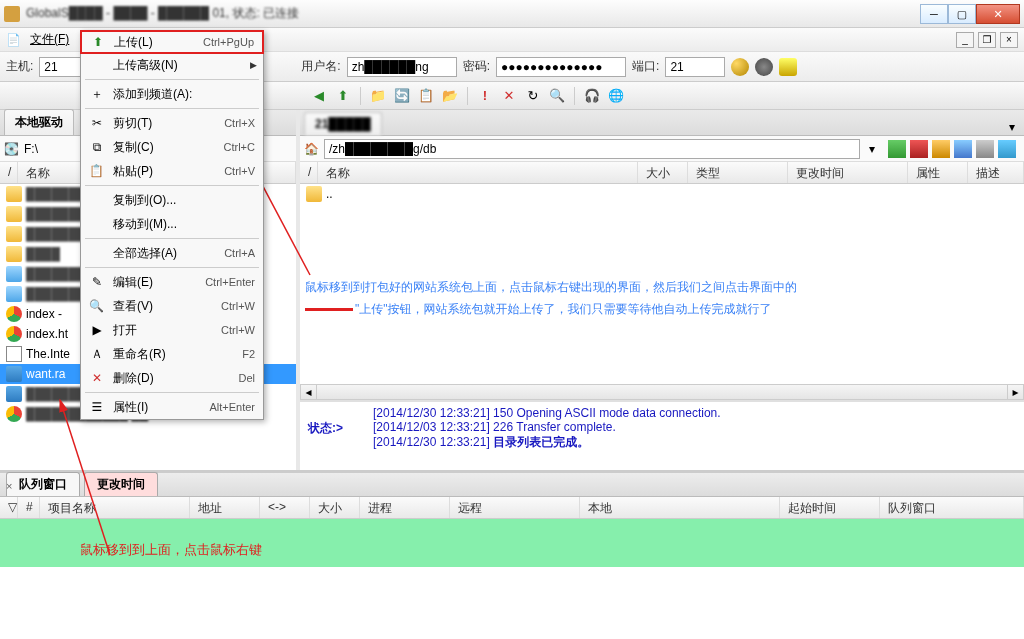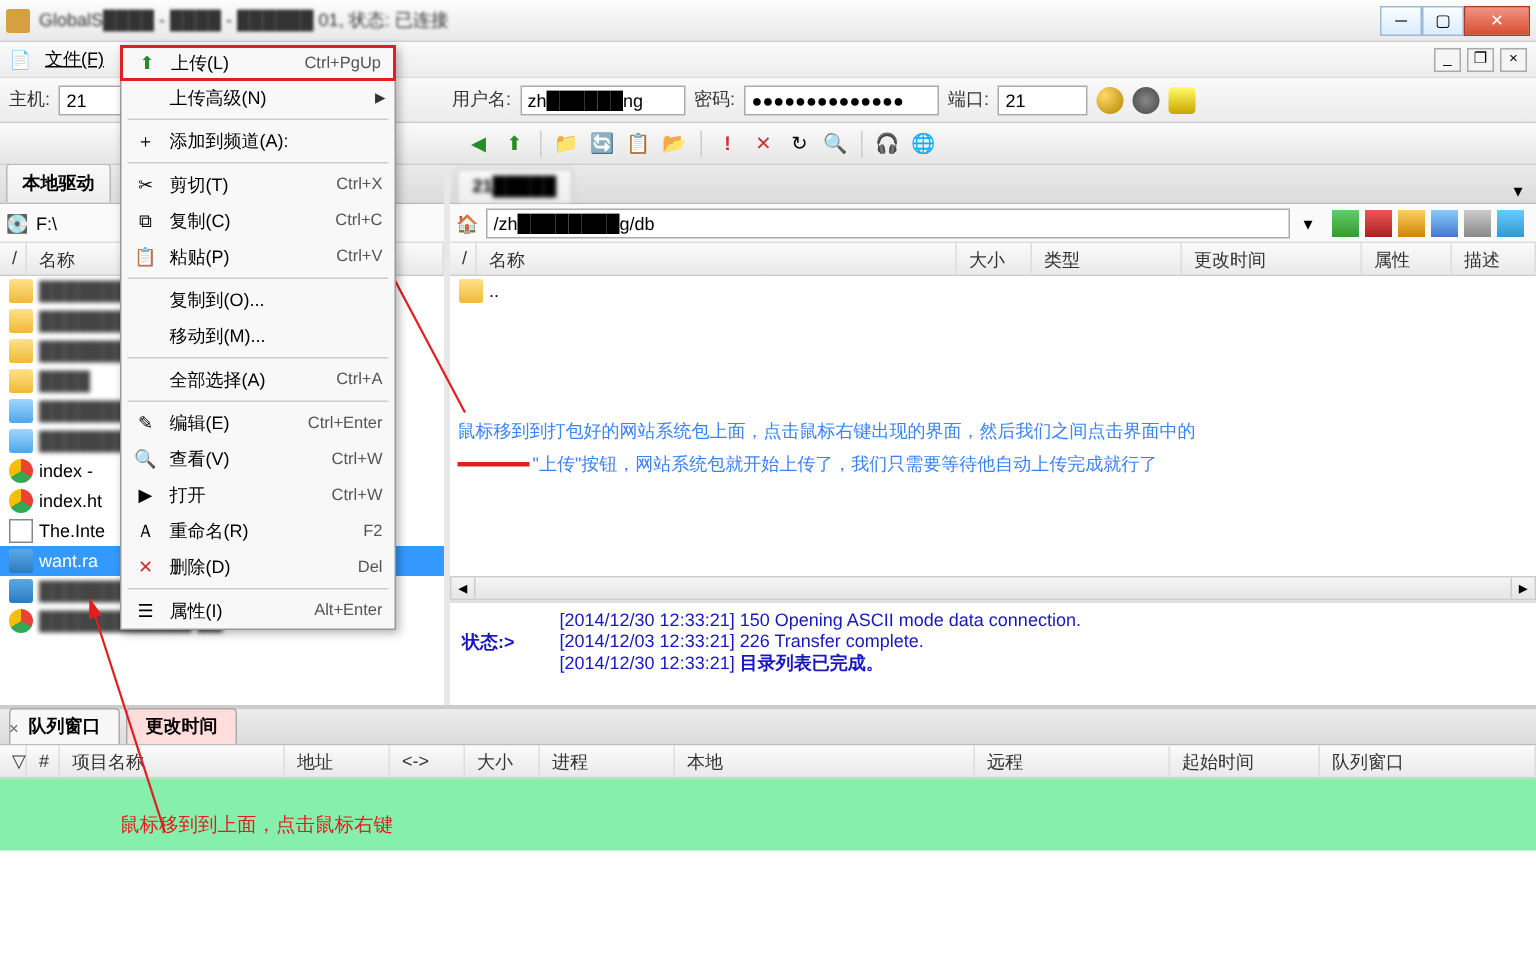--- a/index.html
+++ b/index.html
@@ -297,22 +297,22 @@
     <div class="queue-tab pink">更改时间</div>
   </div>
   <div class="queue-headers">
     <div class="col" style="width:18px">▽</div>
     <div class="col" style="width:22px">#</div>
     <div class="col" style="width:150px">项目名称</div>
     <div class="col" style="width:70px">地址</div>
     <div class="col" style="width:50px">&lt;-&gt;</div>
     <div class="col" style="width:50px">大小</div>
     <div class="col" style="width:90px">进程</div>
+    <div class="col" style="width:130px">远程</div>
     <div class="col" style="width:200px">本地</div>
-    <div class="col" style="width:130px">远程</div>
     <div class="col" style="width:100px">起始时间</div>
     <div class="col" style="flex:1">队列窗口</div>
   </div>
   <div class="queue-body">
     <div class="bottom-annotation">鼠标移到到上面，点击鼠标右键</div>
   </div>
 </div>
 
 <div class="ctx-menu" id="ctx-menu">
     <div class="ctx-row highlighted">

